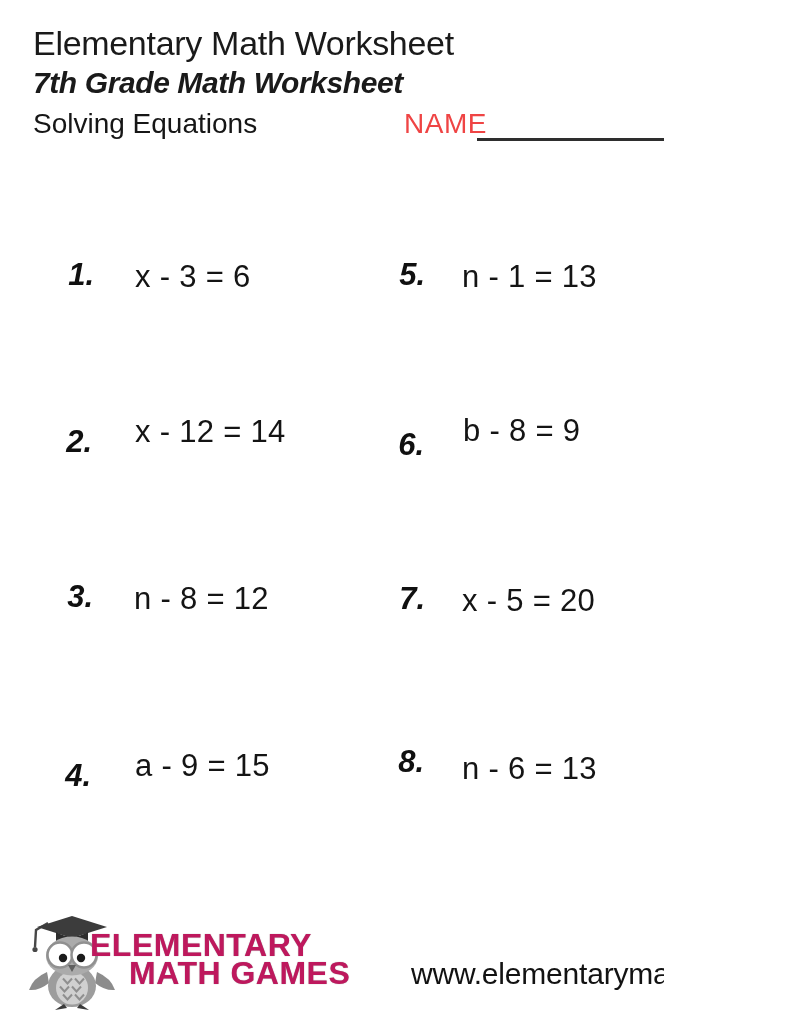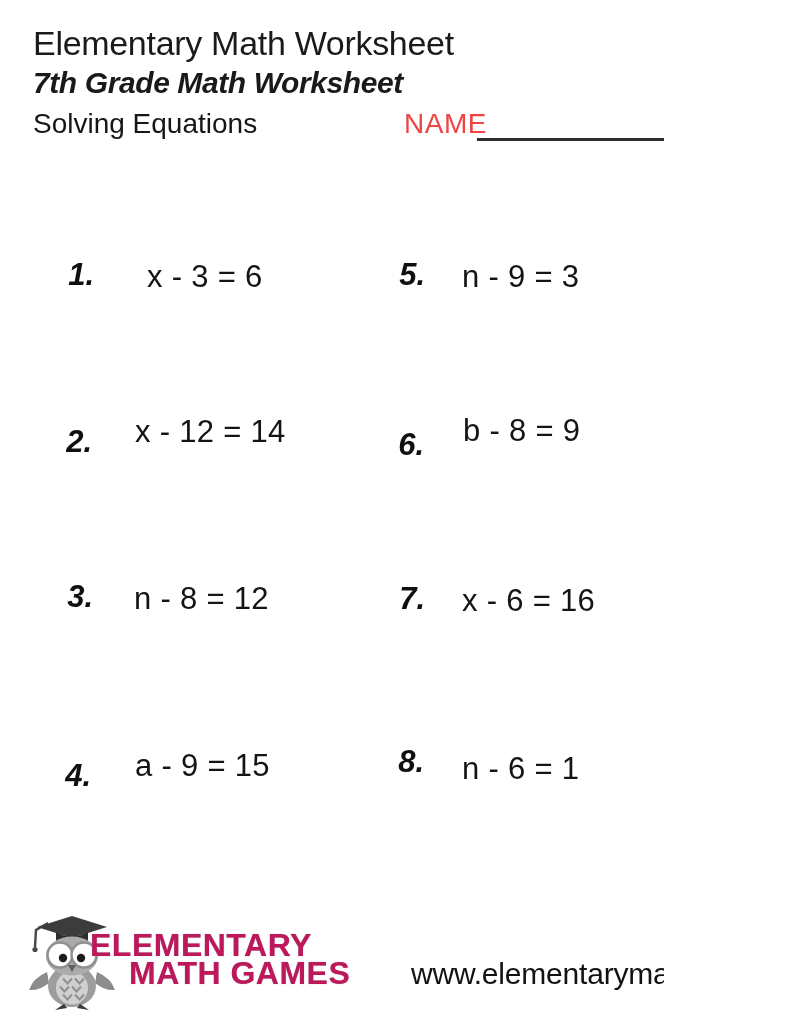--- a/index.html
+++ b/index.html
@@ -67,42 +67,42 @@
 <div class="page">
 
   <div class="abs title1">Elementary Math Worksheet</div>
   <div class="abs title2">7th Grade Math Worksheet</div>
   <div class="abs section-label">Solving Equations</div>
   <div class="abs name-label">NAME</div>
   <div class="abs name-line"></div>
   <div class="abs name-line-thin"></div>
 
   <div class="abs pnum" style="left:50px;top:257px;">1.</div>
-  <div class="abs peq" style="left:135px;top:259px;margin-left:12px;">x - 3 = 6</div>
+  <div class="abs peq" style="left:135px;top:259px;">x - 3 = 6</div>
 
   <div class="abs pnum" style="left:48px;top:424px;">2.</div>
   <div class="abs peq" style="left:135px;top:414px;">x - 12 = 14</div>
 
   <div class="abs pnum" style="left:49px;top:579px;">3.</div>
   <div class="abs peq" style="left:134px;top:581px;">n - 8 = 12</div>
 
   <div class="abs pnum" style="left:47px;top:758px;">4.</div>
   <div class="abs peq" style="left:135px;top:748px;">a - 9 = 15</div>
 
   <div class="abs pnum" style="left:381px;top:257px;">5.</div>
-  <div class="abs peq" style="left:462px;top:259px;">n - 9 = 3</div>
+  <div class="abs peq" style="left:462px;top:259px;">n - 1 = 13</div>
 
   <div class="abs pnum" style="left:380px;top:427px;">6.</div>
   <div class="abs peq" style="left:463px;top:413px;">b - 8 = 9</div>
 
   <div class="abs pnum" style="left:381px;top:581px;">7.</div>
-  <div class="abs peq" style="left:462px;top:583px;">x - 6 = 16</div>
+  <div class="abs peq" style="left:462px;top:583px;">x - 5 = 20</div>
 
   <div class="abs pnum" style="left:380px;top:744px;">8.</div>
-  <div class="abs peq" style="left:462px;top:751px;">n - 6 = 1</div>
+  <div class="abs peq" style="left:462px;top:751px;">n - 6 = 13</div>
 
   <div class="abs" style="left:26px;top:914px;width:92px;height:96px;">
     <svg width="92" height="96" viewBox="0 0 92 96" xmlns="http://www.w3.org/2000/svg">
 
       <path d="M22 9 L10 16 L9 33" fill="none" stroke="#474747" stroke-width="2.4"></path>
       <circle cx="9" cy="35.5" r="2.6" fill="#474747"></circle>
 
       <polygon points="46,2 81,13 46,24 11,13" fill="#3c3c3c"></polygon>
       <path d="M30 18 Q46 27 62 18 L62 27 Q46 34 30 27 Z" fill="#2d2d2d"></path>
 

